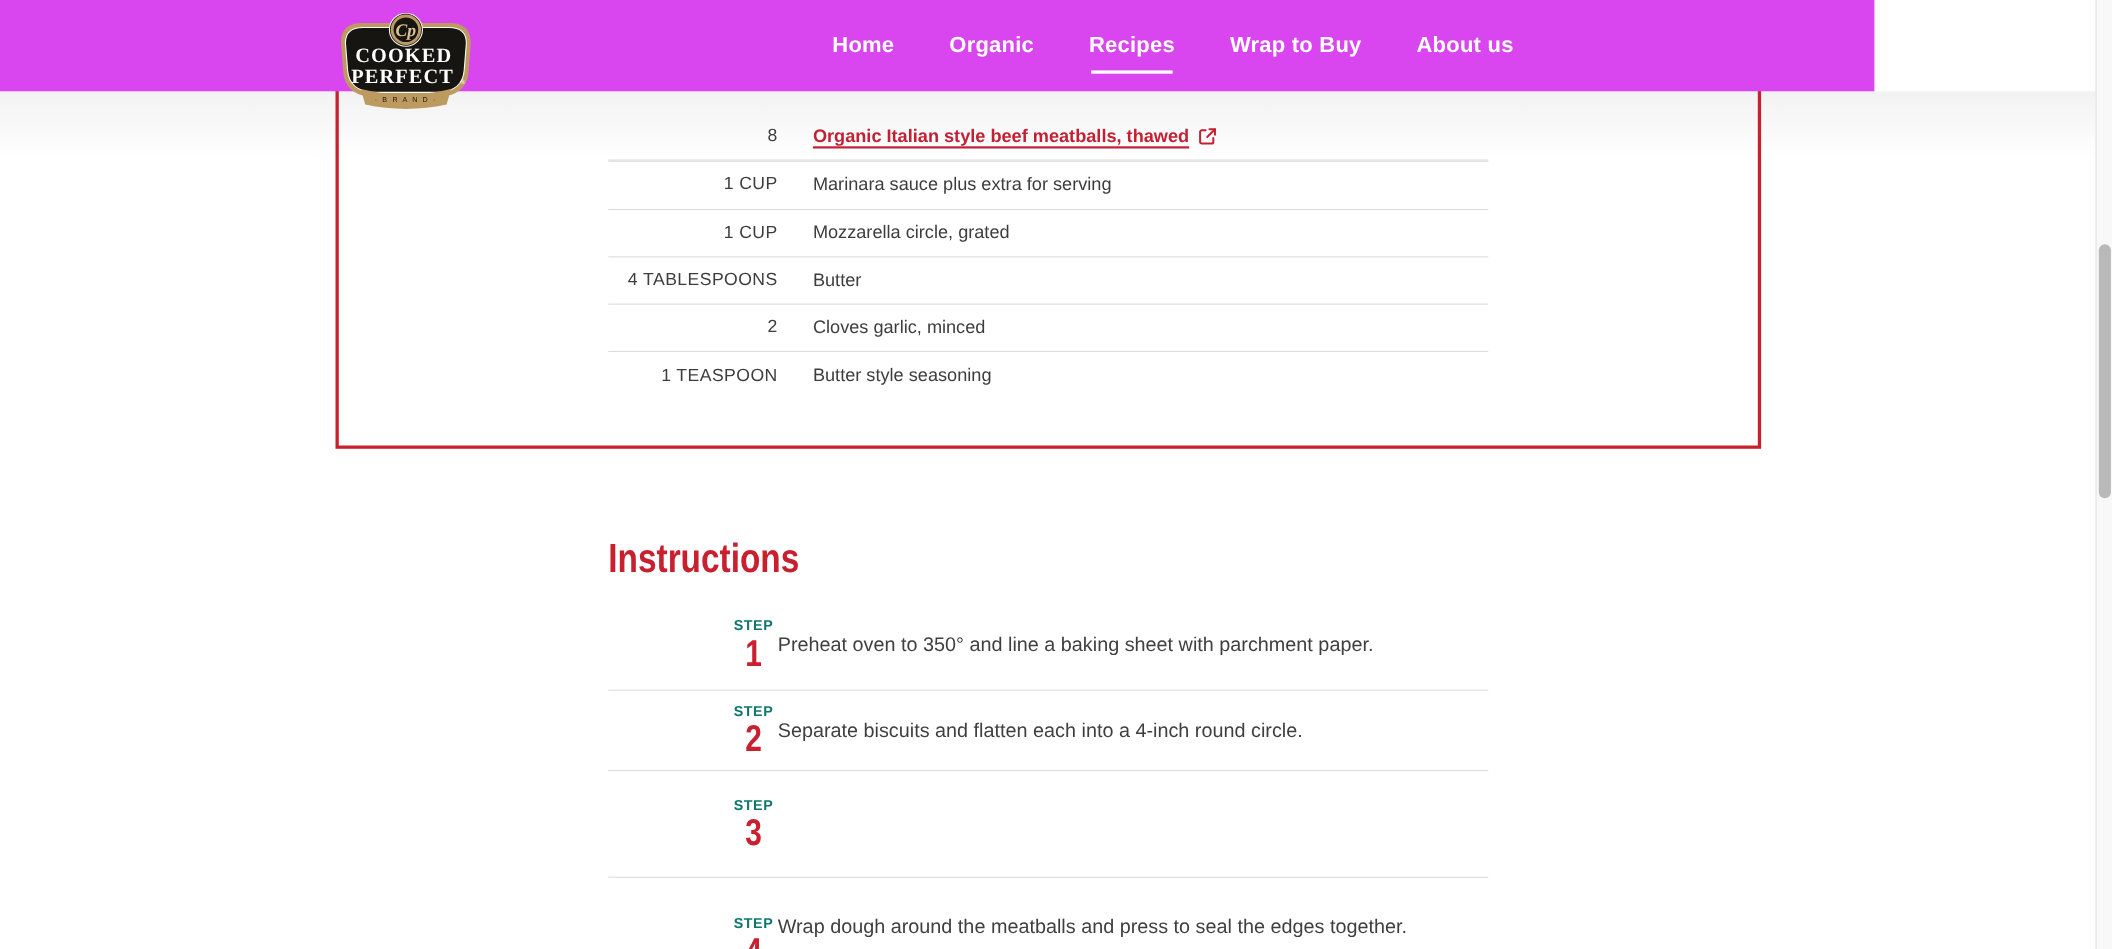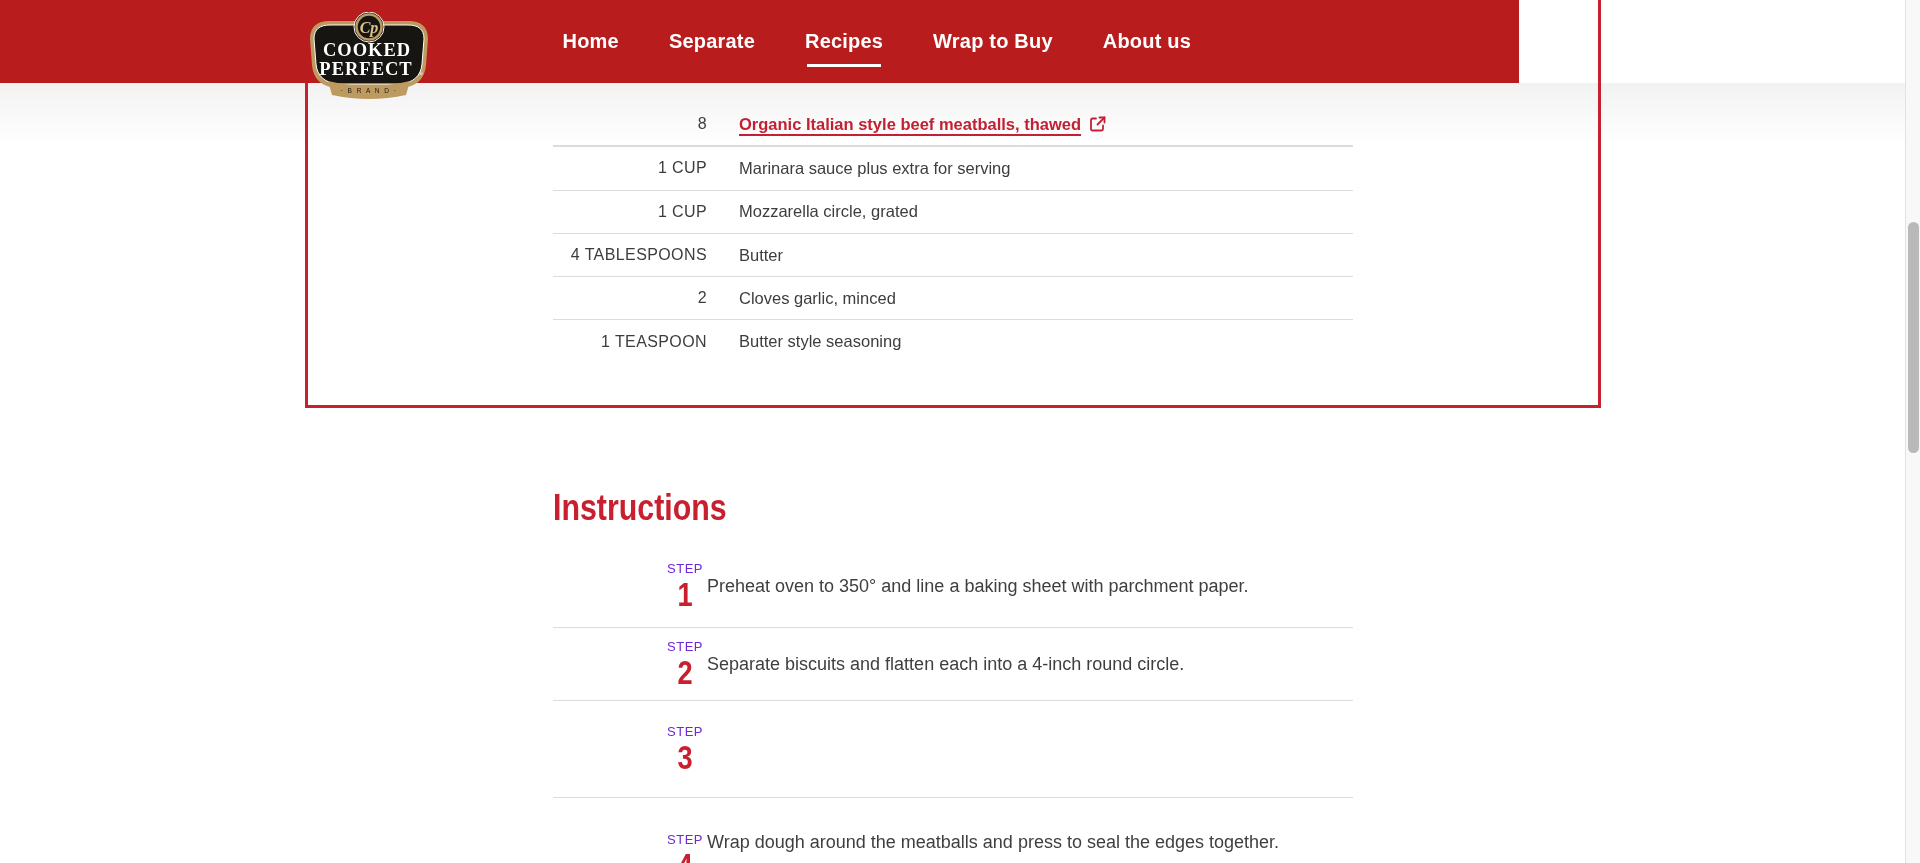--- a/index.html
+++ b/index.html
@@ -6,22 +6,22 @@
   html,body { background:#ffffff; }
   .canvas {
     position:relative; width:1920px; height:863px; overflow:hidden;
     background:#ffffff; font-family:"Liberation Sans", sans-serif;
   }
   
   .bg-fade { position:absolute; left:0; top:83px; width:1905px; height:62px;
     background:linear-gradient(#f2f2f2, #ffffff); z-index:1; }
 
   
-  .header { position:absolute; left:0; top:0; width:1519px; height:83px;
-    background:#b91c1c; z-index:30; }
+  .header { position:absolute; left:0; top:0; width:1704px; height:83px;
+    background:#d946ef; z-index:30; }
   .nav { position:absolute; right:328px; top:0; height:83px;
     display:flex; align-items:center; gap:50px; }
   .nav-link { position:relative; color:#ffffff; font-weight:bold; font-size:20px;
     letter-spacing:.2px; cursor:pointer; white-space:nowrap; }
   .nav-link.active::after { content:""; position:absolute; left:2px; right:2px;
     top:34px; height:3px; background:#ffffff; }
 
   
   .logo { position:absolute; left:303px; top:12px; width:132px; height:88px;
     z-index:40; cursor:pointer; }
@@ -48,38 +48,38 @@
 
   
   .instr-title { position:absolute; left:553px; top:487px; font-size:37px;
     font-weight:bold; color:#c8202f; letter-spacing:0;
     transform:scaleX(.82); transform-origin:left center; white-space:nowrap; }
   .steps { position:absolute; left:553px; top:545px; width:800px; }
   .step { display:flex; align-items:center; }
   .step.h1 { height:82px; } .step.h2 { height:72px; } .step.h3 { height:96px; } .step.h4 { height:118px; }
   .step-col { width:154px; flex:none; display:flex; justify-content:flex-end; }
   .step-badge { text-align:center; min-width:44px; }
-  .step-label { font-size:13px; font-weight:normal; color:#6d28d9; letter-spacing:.5px; }
+  .step-label { font-size:13px; font-weight:bold; color:#0f766e; letter-spacing:.5px; }
   .step-num { font-size:34px; font-weight:bold; color:#c8202f; line-height:36px;
     transform:scaleX(.8); }
   .step-text { font-size:18px; color:#3f3f3f; line-height:30px;
     max-width:612px; }
   .step-divider { height:1px; background:#dcdcdc; width:800px; }
 </style>
 </head>
 <body>
 
 <div class="canvas">
 
   <div class="bg-fade"></div>
 
   <div class="header">
     <div class="nav">
       <div class="nav-link">Home</div>
-      <div class="nav-link">Separate</div>
+      <div class="nav-link">Organic</div>
       <div class="nav-link active">Recipes</div>
       <div class="nav-link">Wrap to Buy</div>
       <div class="nav-link">About us</div>
     </div>
   </div>
 
   <div class="logo">
     <svg width="132" height="88" viewBox="0 0 132 88">
 
       <path d="M7,27 C7,14 15,9 26,9 L106,9 C117,9 125,14 125,27 L123,53 C122,67 113,75 98,76 L34,76 C19,75 10,67 9,53 Z" fill="#bd9a60"></path>

